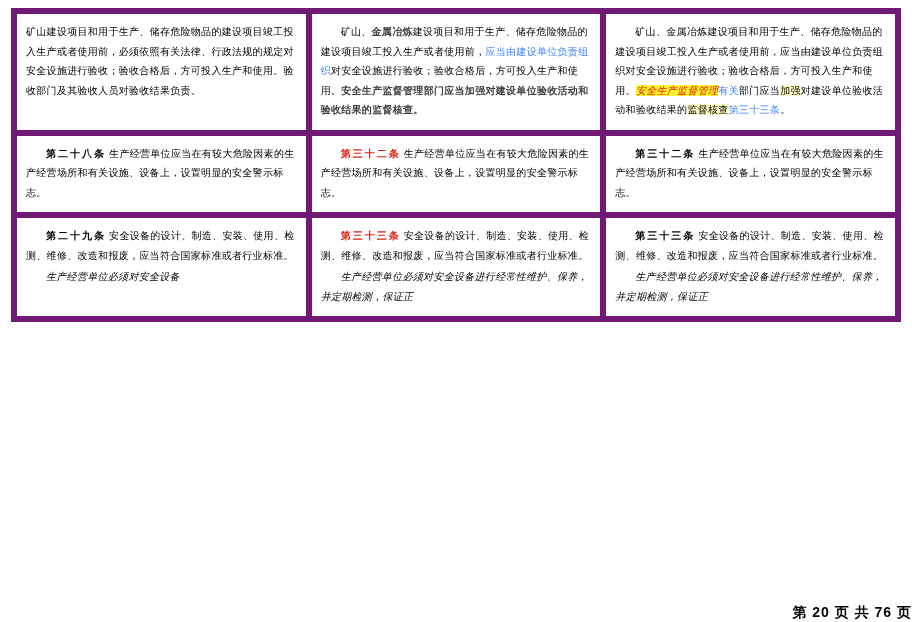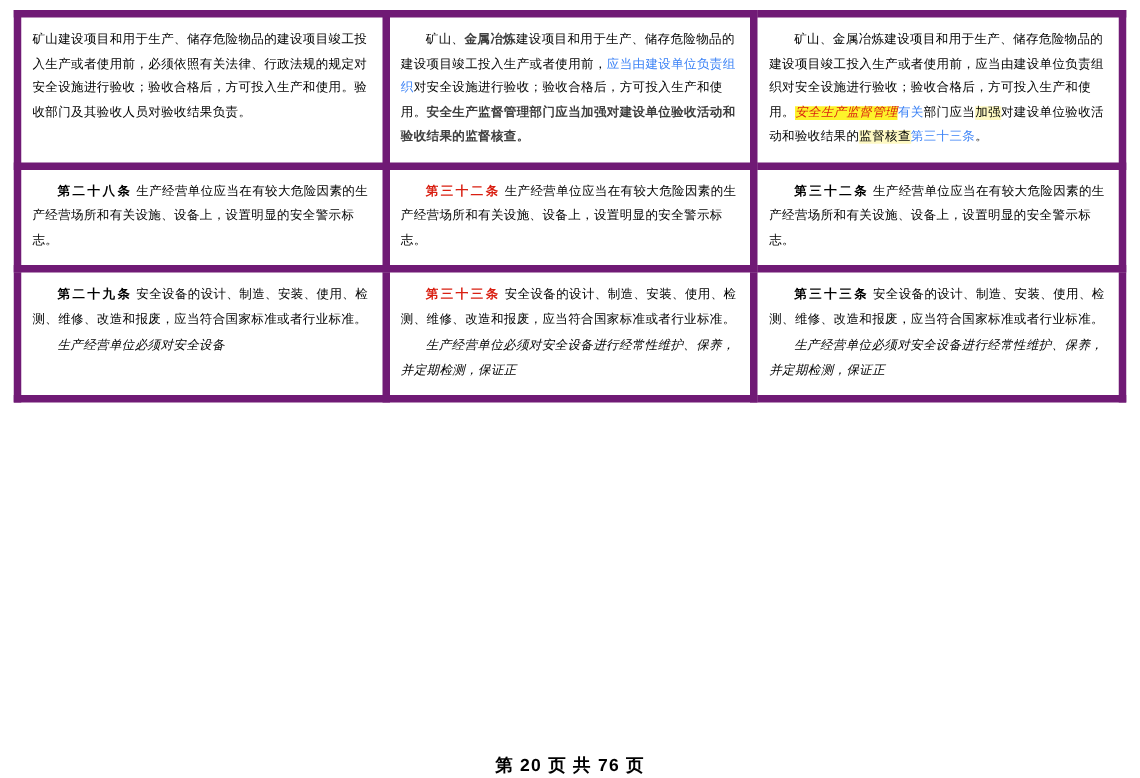--- a/index.html
+++ b/index.html
@@ -68,21 +68,21 @@
   .hl-red {
     background: #fdf32a;
     color: #d91f11;
     font-style: italic;
   }
   .footer {
     position: absolute;
     left: 0;
     right: 0;
     bottom: 8px;
-    text-align: center;
+    text-align: right;
     font-size: 14px;
     font-weight: bold;
     letter-spacing: 1px;
   }
 </style>
 </head>
 <body>
 
 <div class="page">
   <table class="doc-table">

